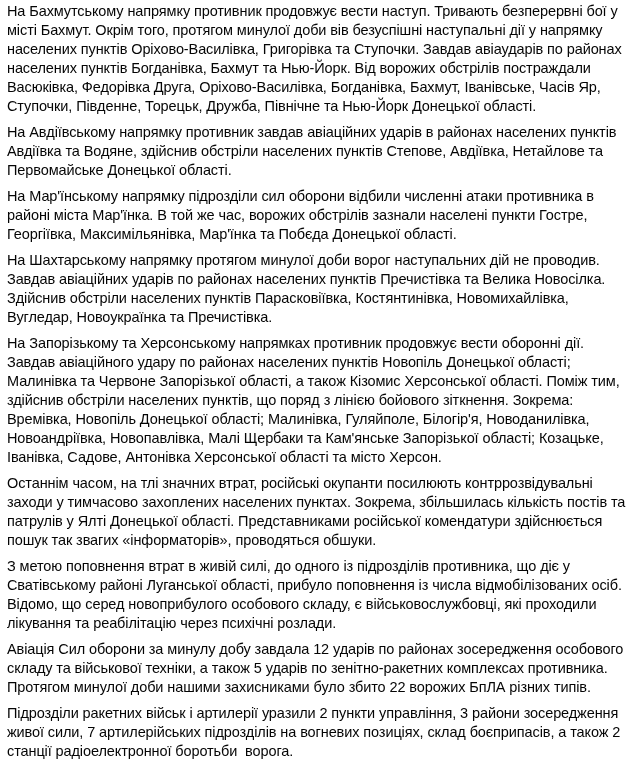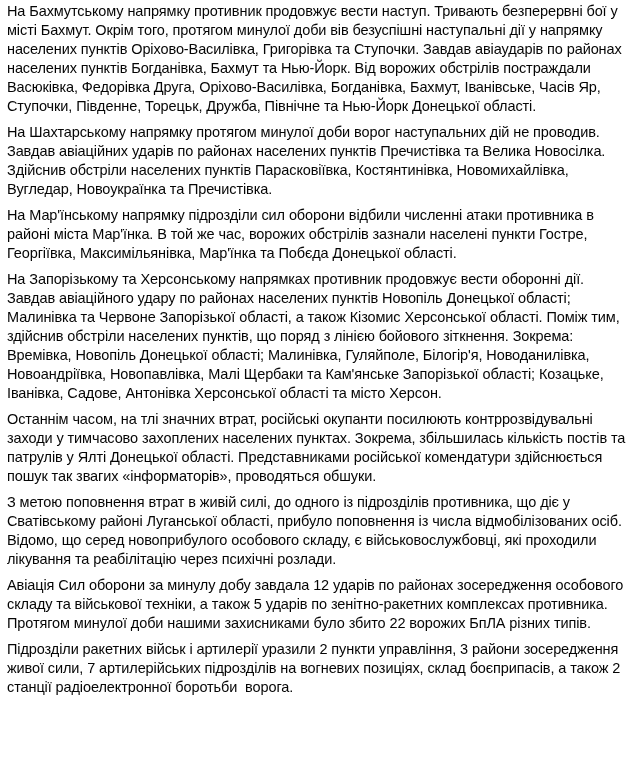--- a/index.html
+++ b/index.html
@@ -21,20 +21,21 @@
     .report p {
       margin: 0 0 7px 0;
       white-space: pre-wrap; 
     }
   </style>
 </head>
 <body>
 
 <div class="report">
   <p>На Бахмутському напрямку противник продовжує вести наступ. Тривають безперервні бої у місті Бахмут. Окрім того, протягом минулої доби вів безуспішні наступальні дії у напрямку населених пунктів Оріхово-Василівка, Григорівка та Ступочки. Завдав авіаударів по районах населених пунктів Богданівка, Бахмут та Нью-Йорк. Від ворожих обстрілів постраждали Васюківка, Федорівка Друга, Оріхово-Василівка, Богданівка, Бахмут, Іванівське, Часів Яр, Ступочки, Південне, Торецьк, Дружба, Північне та Нью-Йорк Донецької області.</p>
+  <p>На Авдіївському напрямку противник завдав авіаційних ударів в районах населених пунктів Авдіївка та Водяне, здійснив обстріли населених пунктів Степове, Авдіївка, Нетайлове та Первомайське Донецької області.</p>
+  <p>На Мар'їнському напрямку підрозділи сил оборони відбили численні атаки противника в районі міста Мар'їнка. В той же час, ворожих обстрілів зазнали населені пункти Гостре, Георгіївка, Максимільянівка, Мар'їнка та Побєда Донецької області.</p>
   <p>На Шахтарському напрямку протягом минулої доби ворог наступальних дій не проводив. Завдав авіаційних ударів по районах населених пунктів Пречистівка та Велика Новосілка. Здійснив обстріли населених пунктів Парасковіївка, Костянтинівка, Новомихайлівка, Вугледар, Новоукраїнка та Пречистівка.</p>
-  <p>На Мар'їнському напрямку підрозділи сил оборони відбили численні атаки противника в районі міста Мар'їнка. В той же час, ворожих обстрілів зазнали населені пункти Гостре, Георгіївка, Максимільянівка, Мар'їнка та Побєда Донецької області.</p>
   <p>На Запорізькому та Херсонському напрямках противник продовжує вести оборонні дії. Завдав авіаційного удару по районах населених пунктів Новопіль Донецької області; Малинівка та Червоне Запорізької області, а також Кізомис Херсонської області. Поміж тим, здійснив обстріли населених пунктів, що поряд з лінією бойового зіткнення. Зокрема: Времівка, Новопіль Донецької області; Малинівка, Гуляйполе, Білогір'я, Новоданилівка, Новоандріївка, Новопавлівка, Малі Щербаки та Кам'янське Запорізької області; Козацьке, Іванівка, Садове, Антонівка Херсонської області та місто Херсон.</p>
   <p>Останнім часом, на тлі значних втрат, російські окупанти посилюють контррозвідувальні заходи у тимчасово захоплених населених пунктах. Зокрема, збільшилась кількість постів та патрулів у Ялті Донецької області. Представниками російської комендатури здійснюється пошук так звагих «інформаторів», проводяться обшуки.</p>
   <p>З метою поповнення втрат в живій силі, до одного із підрозділів противника, що діє у Сватівському районі Луганської області, прибуло поповнення із числа відмобілізованих осіб. Відомо, що серед новоприбулого особового складу, є військовослужбовці, які проходили лікування та реабілітацію через психічні розлади.</p>
   <p>Авіація Сил оборони за минулу добу завдала 12 ударів по районах зосередження особового складу та військової техніки, а також 5 ударів по зенітно-ракетних комплексах противника. Протягом минулої доби нашими захисниками було збито 22 ворожих БпЛА різних типів.</p>
   <p>Підрозділи ракетних військ і артилерії уразили 2 пункти управління, 3 райони зосередження живої сили, 7 артилерійських підрозділів на вогневих позиціях, склад боєприпасів, а також 2 станції радіоелектронної боротьби  ворога.</p>
 </div>
 
 </body></html>

